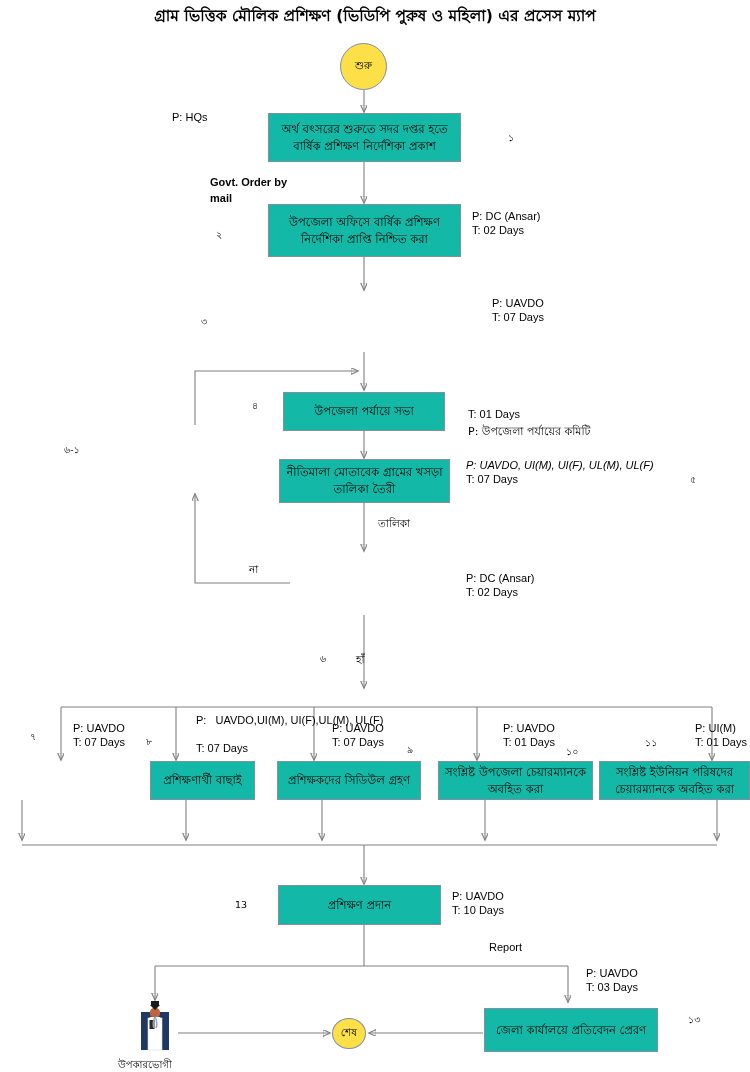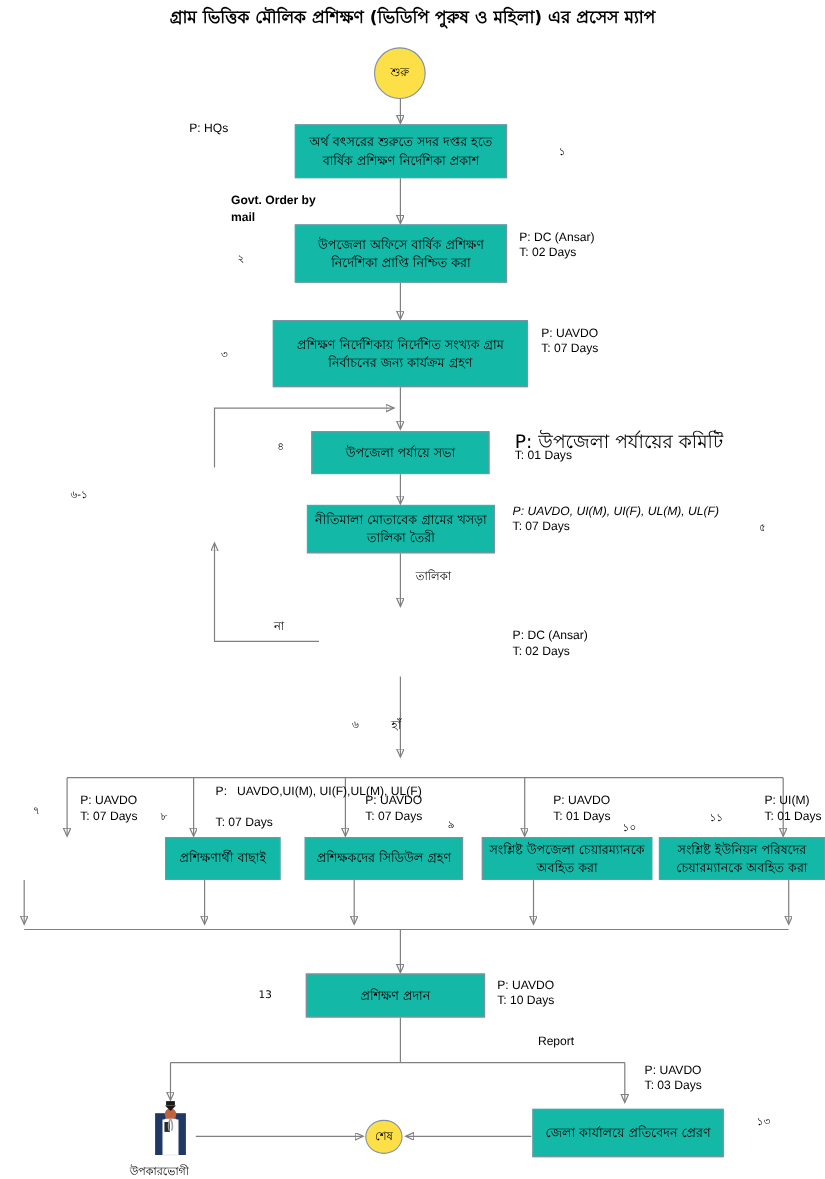--- a/index.html
+++ b/index.html
@@ -83,24 +83,25 @@
     position:absolute;
     font-family:"Liberation Sans","DejaVu Sans",sans-serif;
     font-size:11px;
     color:#000;
     line-height:1.45;
     white-space:pre;
   }
   .anno-bn{
     position:absolute;
     font-family:"DejaVu Sans","Liberation Sans",sans-serif;
-    font-size:17px;
+    font-size:11px;
     color:#000;
     line-height:1.45;
     white-space:pre;
+    margin-top:34px;
   }
   .anno-bold{
     font-weight:bold;
   }
   .step-num{
     position:absolute;
     font-family:"DejaVu Sans","Liberation Sans",sans-serif;
     font-size:9.5px;
     color:#000;
   }
@@ -210,23 +211,20 @@
   <div class="anno anno-bold" style="left:210px;top:175px;">Govt. Order by
 mail</div>
 
   <div class="box" style="left:268px;top:204px;width:193px;height:53px;">
     <span>উপজেলা অফিসে বার্ষিক প্রশিক্ষণ নির্দেশিকা প্রাপ্তি নিশ্চিত করা</span>
   </div>
   <div class="anno" style="left:472px;top:209px;">P: DC (Ansar)</div>
   <div class="anno" style="left:472px;top:223px;">T: 02 Days</div>
   <div class="step-num" style="left:216px;top:228px;">২</div>
 
-  <div class="box" style="left:248px;top:291px;width:232px;height:61px;">
-    <span>প্রশিক্ষণ নির্দেশিকায় নির্দেশিত সংখ্যক গ্রাম নির্বাচনের জন্য কার্যক্রম গ্রহণ</span>
-  </div>
   <div class="anno" style="left:492px;top:296px;">P: UAVDO</div>
   <div class="anno" style="left:492px;top:310px;">T: 07 Days</div>
   <div class="step-num" style="left:201px;top:315px;">৩</div>
 
   <div class="box" style="left:283px;top:392px;width:162px;height:39px;">
     <span>উপজেলা পর্যায়ে  সভা</span>
   </div>
   <div class="anno-bn" style="left:468px;top:390px;">P: উপজেলা পর্যায়ের কমিটি</div>
   <div class="anno" style="left:468px;top:407px;">T: 01 Days</div>
   <div class="step-num" style="left:252px;top:399px;">৪</div>

